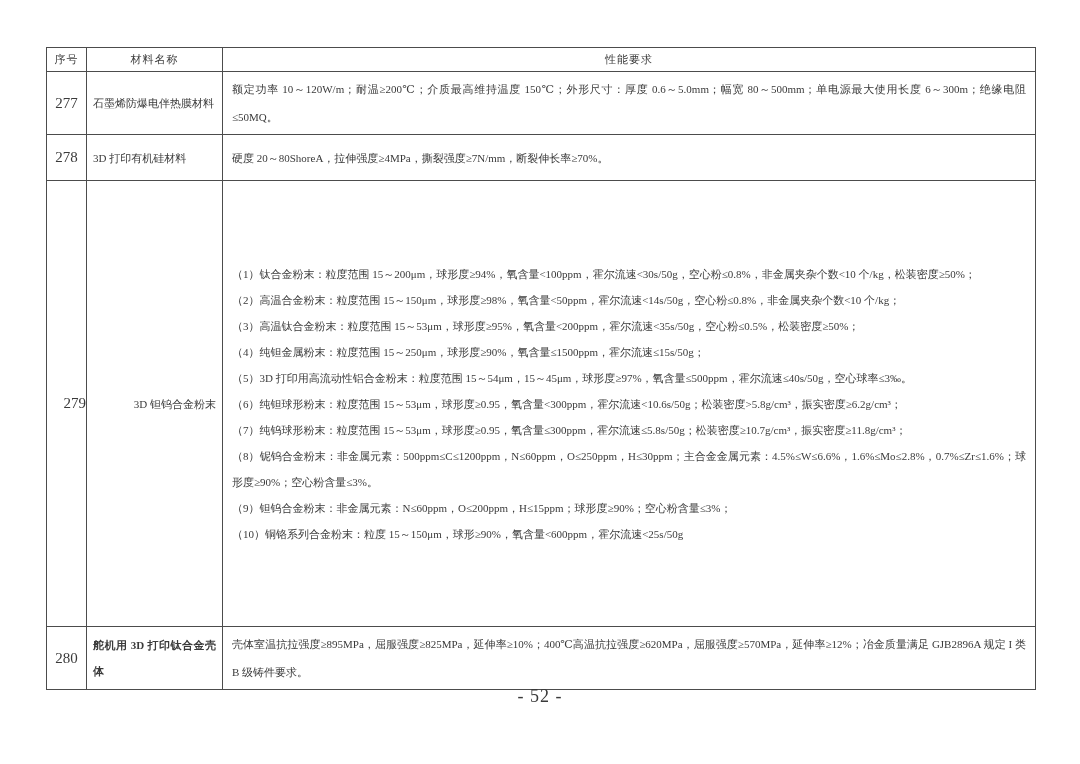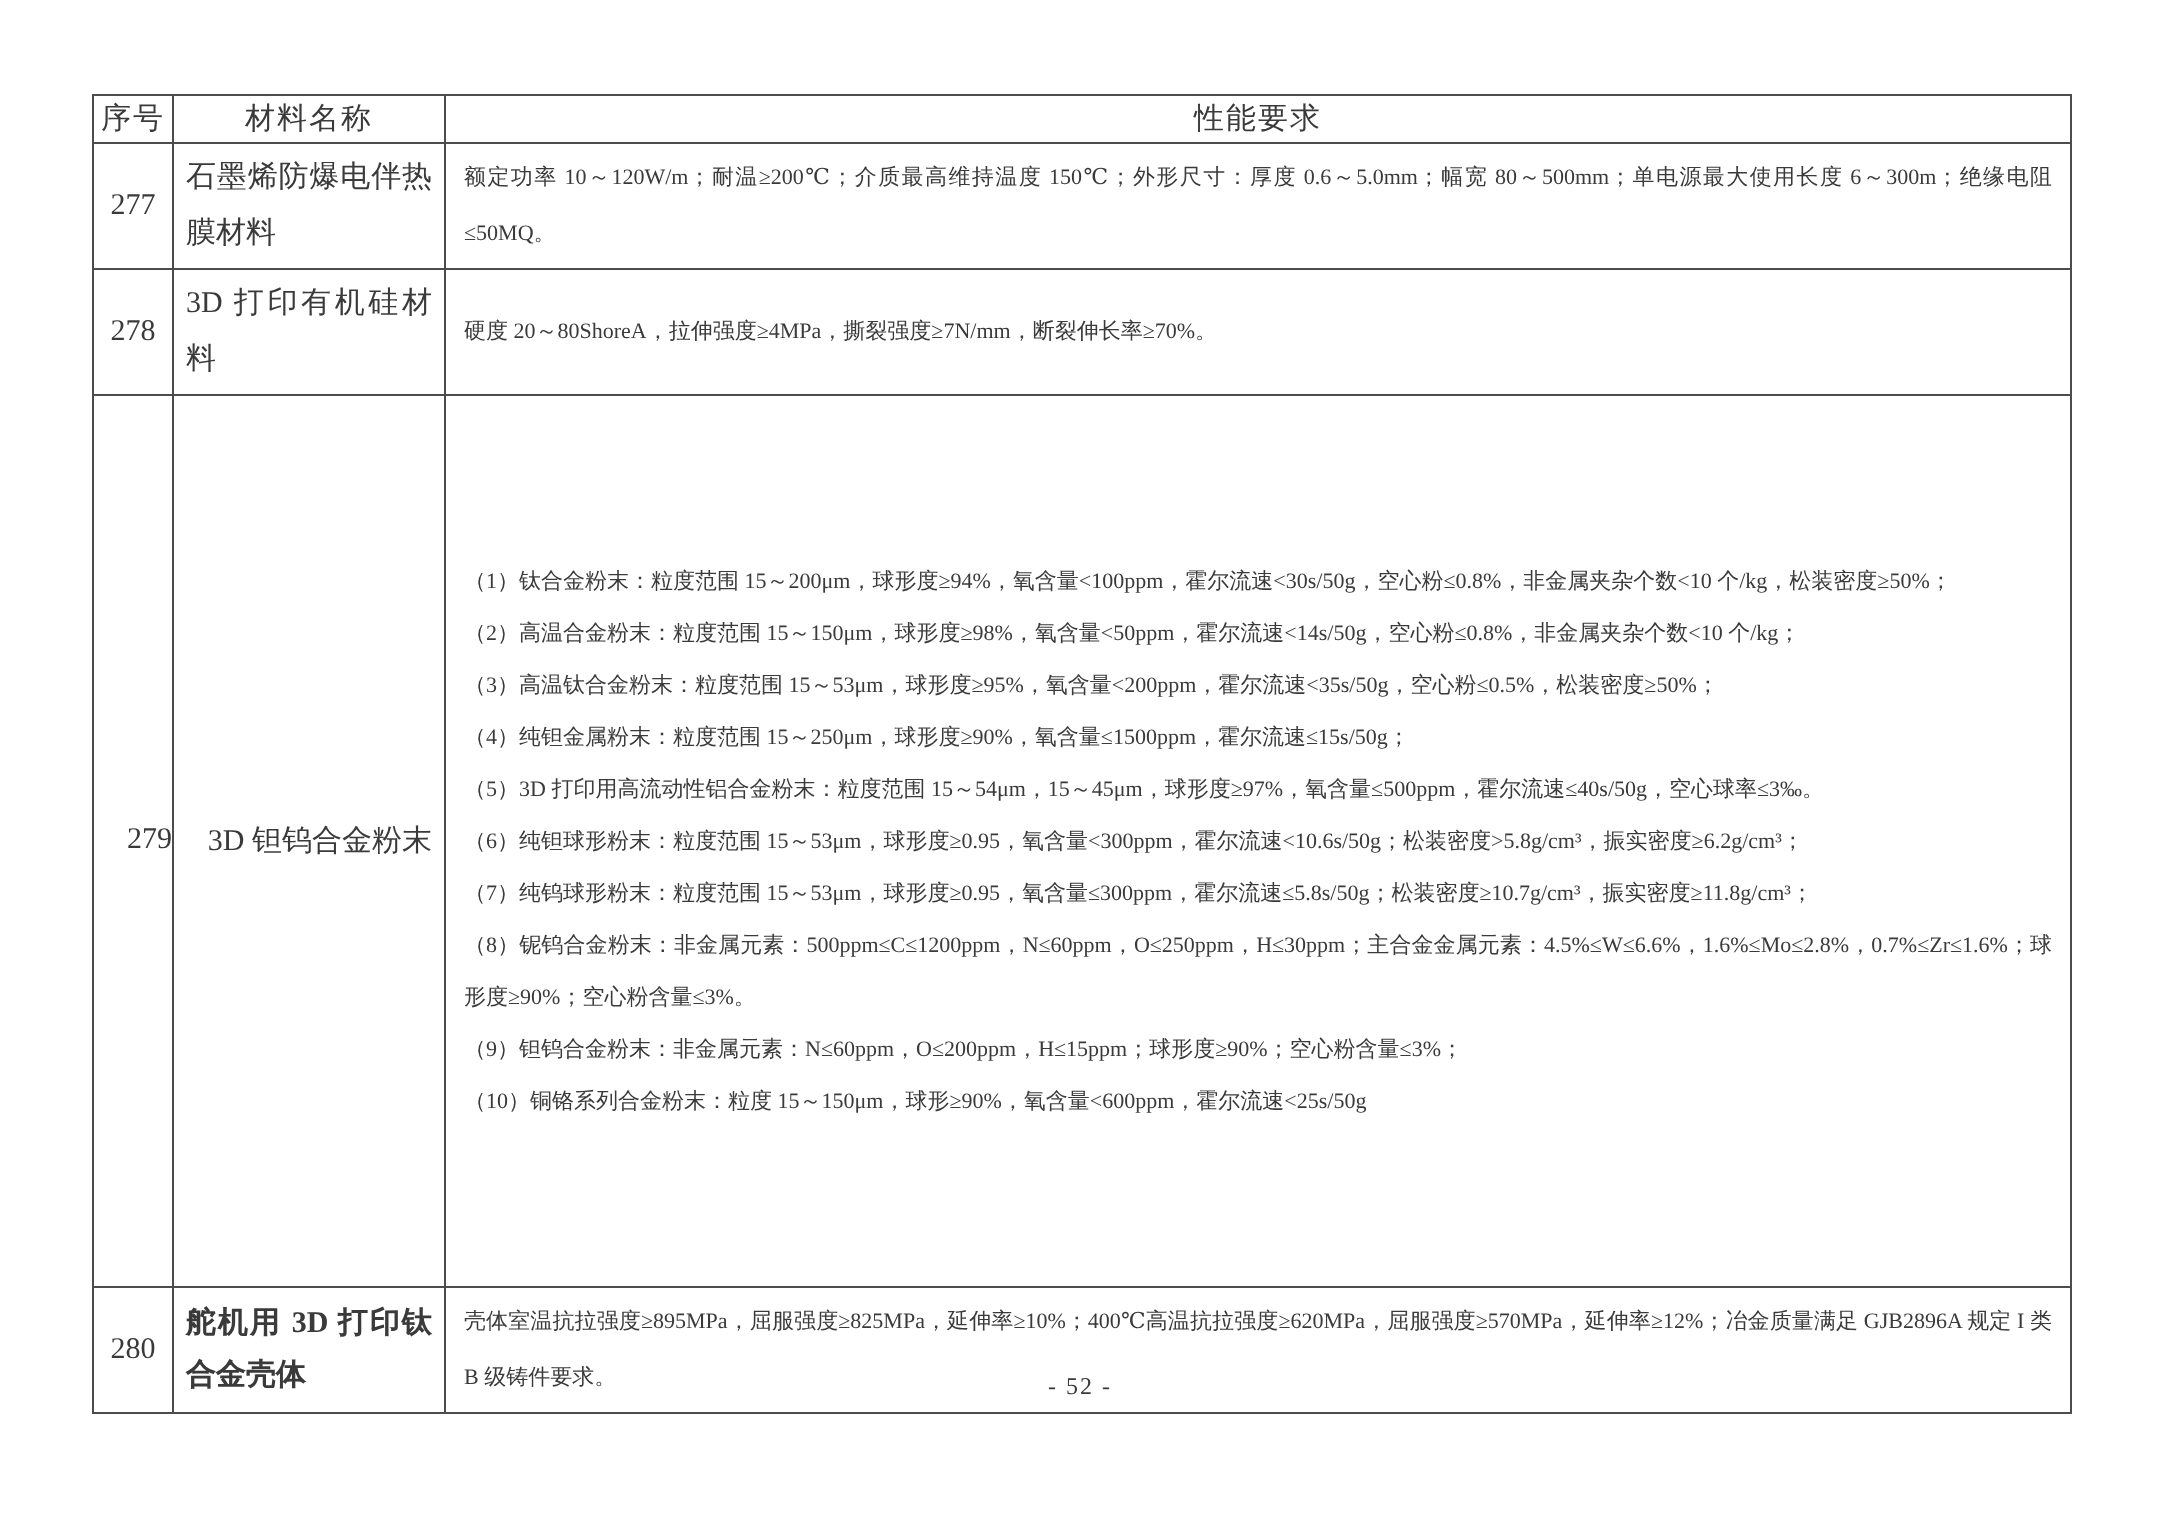--- a/index.html
+++ b/index.html
@@ -29,35 +29,35 @@
     border-collapse: collapse;
     table-layout: fixed;
   }
   .spec-table th, .spec-table td {
     border: 1px solid #4c4c4c;
     box-sizing: border-box;
     overflow: hidden;
   }
   .spec-table th {
     font-weight: normal;
-    font-size: 15px;
+    font-size: 11px;
     height: 24px;
     text-align: center;
     vertical-align: middle;
     letter-spacing: 1px;
     padding: 0;
   }
   td.no {
     text-align: center;
     vertical-align: middle;
     font-size: 15px;
     padding: 0;
   }
   td.name {
-    font-size: 15px;
+    font-size: 11px;
     padding: 3px 6px;
     vertical-align: middle;
     text-align: justify;
     line-height: 28px;
   }
   td.req {
     font-size: 11px;
     padding: 3px 9px;
     vertical-align: middle;
     text-align: justify;
@@ -71,21 +71,21 @@
   tr.row-280 td.name { line-height: 26px; font-weight: bold; }
   .req-line {
     text-align: justify;
   }
   .footer-page {
     position: absolute;
     left: 0;
     top: 686px;
     width: 1080px;
     text-align: center;
-    font-size: 12px;
+    font-size: 18px;
     letter-spacing: 1px;
     color: #3a3a3a;
   }
 </style>
 </head>
 <body>
 
 <div class="page">
 
   <table class="spec-table">

